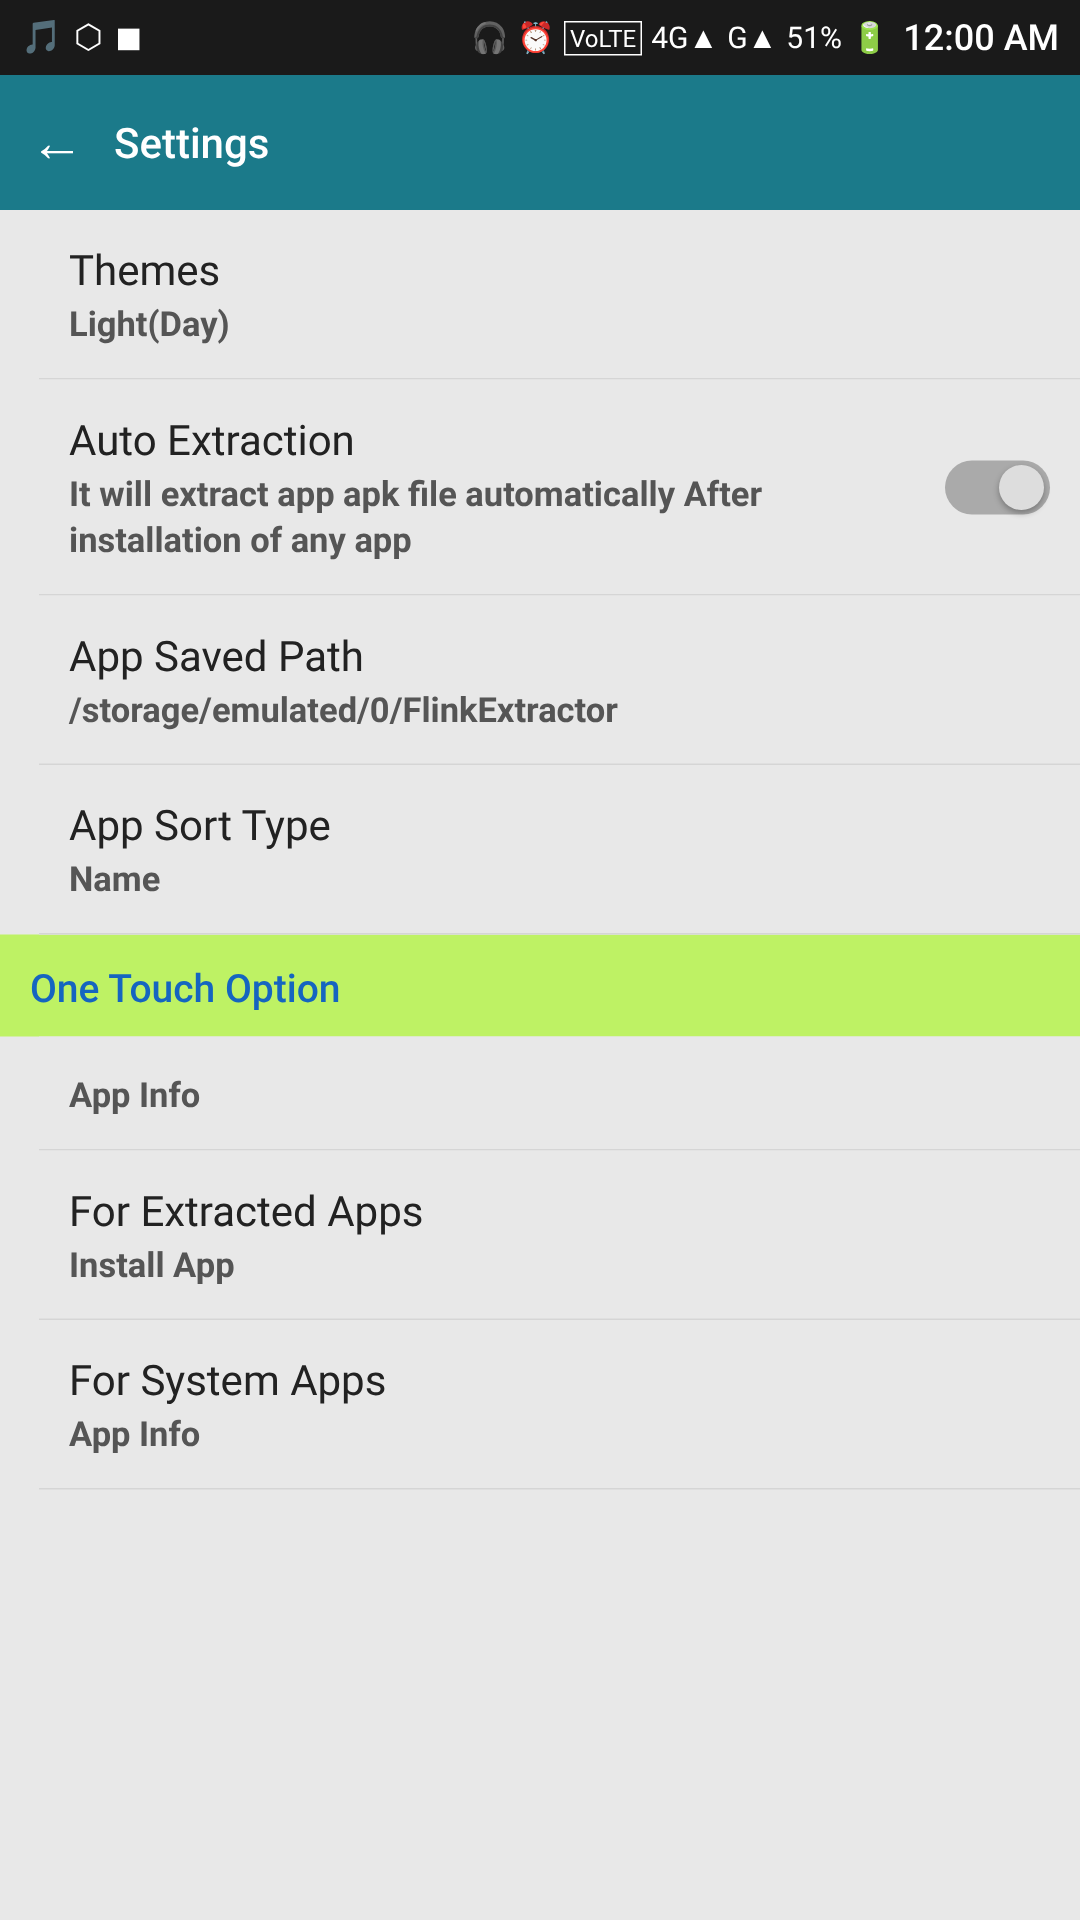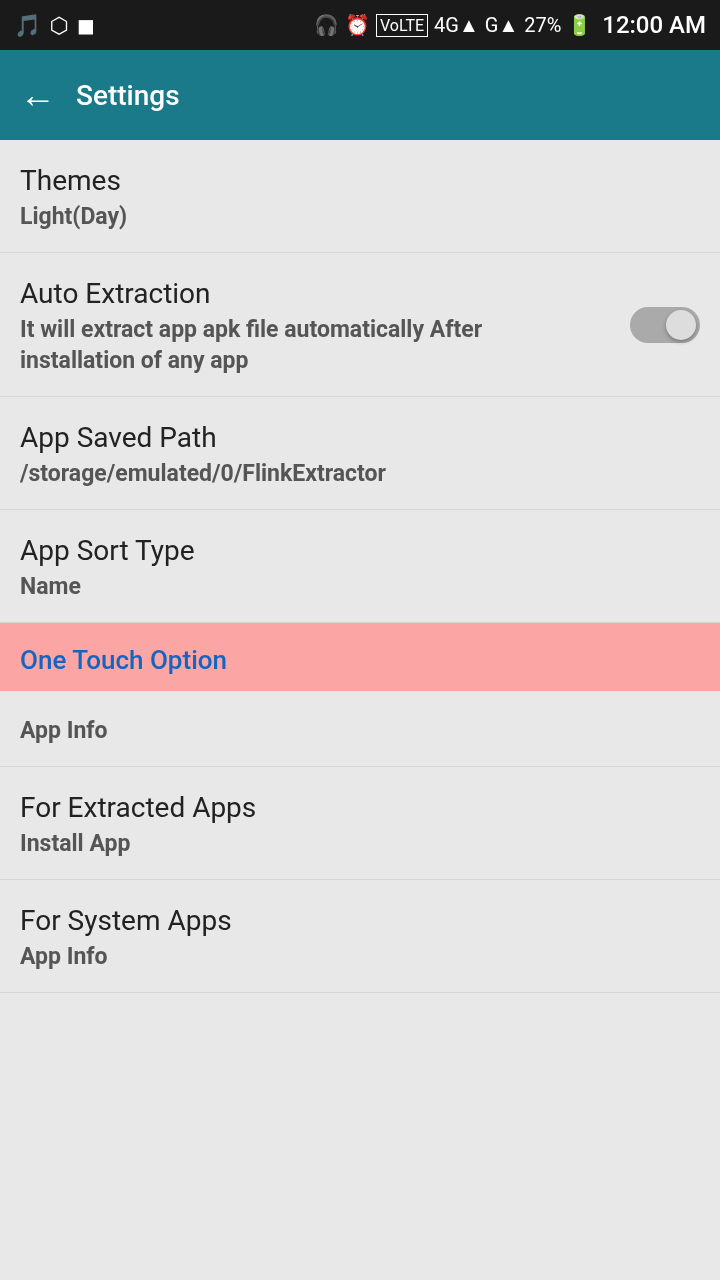--- a/index.html
+++ b/index.html
@@ -68,20 +68,21 @@
       width: 720px;
       background: #e8e8e8;
       padding: 0;
     }
 
     .setting-item {
       padding: 24px 20px 20px 20px;
       border-bottom: 1px solid #d5d5d5;
       background: #e8e8e8;
       position: relative;
+      margin-left: 26px;
     }
 
     .setting-title {
       font-size: 28px;
       color: #222;
       font-weight: 400;
       margin-bottom: 4px;
     }
 
     .setting-subtitle {
@@ -115,21 +116,21 @@
       border-radius: 50%;
       position: absolute;
       top: 3px;
       right: 4px;
       box-shadow: 0 2px 4px rgba(0,0,0,0.3);
     }
 
     
     .section-header {
       padding: 22px 20px 16px 20px;
-      background: #fca5a5;
+      background: #bef264;
     }
 
     .section-header-text {
       font-size: 26px;
       color: #1565c0;
       font-weight: 500;
     }
   </style>
 </head>
 <body>
@@ -139,21 +140,21 @@
     <span>🎵</span>
     <span>⬡</span>
     <span>◼</span>
   </div>
   <div class="status-bar-right">
     <span>🎧</span>
     <span>⏰</span>
     <span style="font-size:16px;border:1px solid white;padding:1px 3px;">VoLTE</span>
     <span style="font-size:20px;">4G▲</span>
     <span style="font-size:20px;">G▲</span>
-    <span>27%</span>
+    <span>51%</span>
     <span>🔋</span>
     <span class="status-time">12:00 AM</span>
   </div>
 </div>
 
 <div class="app-bar">
   <span class="back-arrow">←</span>
   <span class="app-bar-title">Settings</span>
 </div>
 

